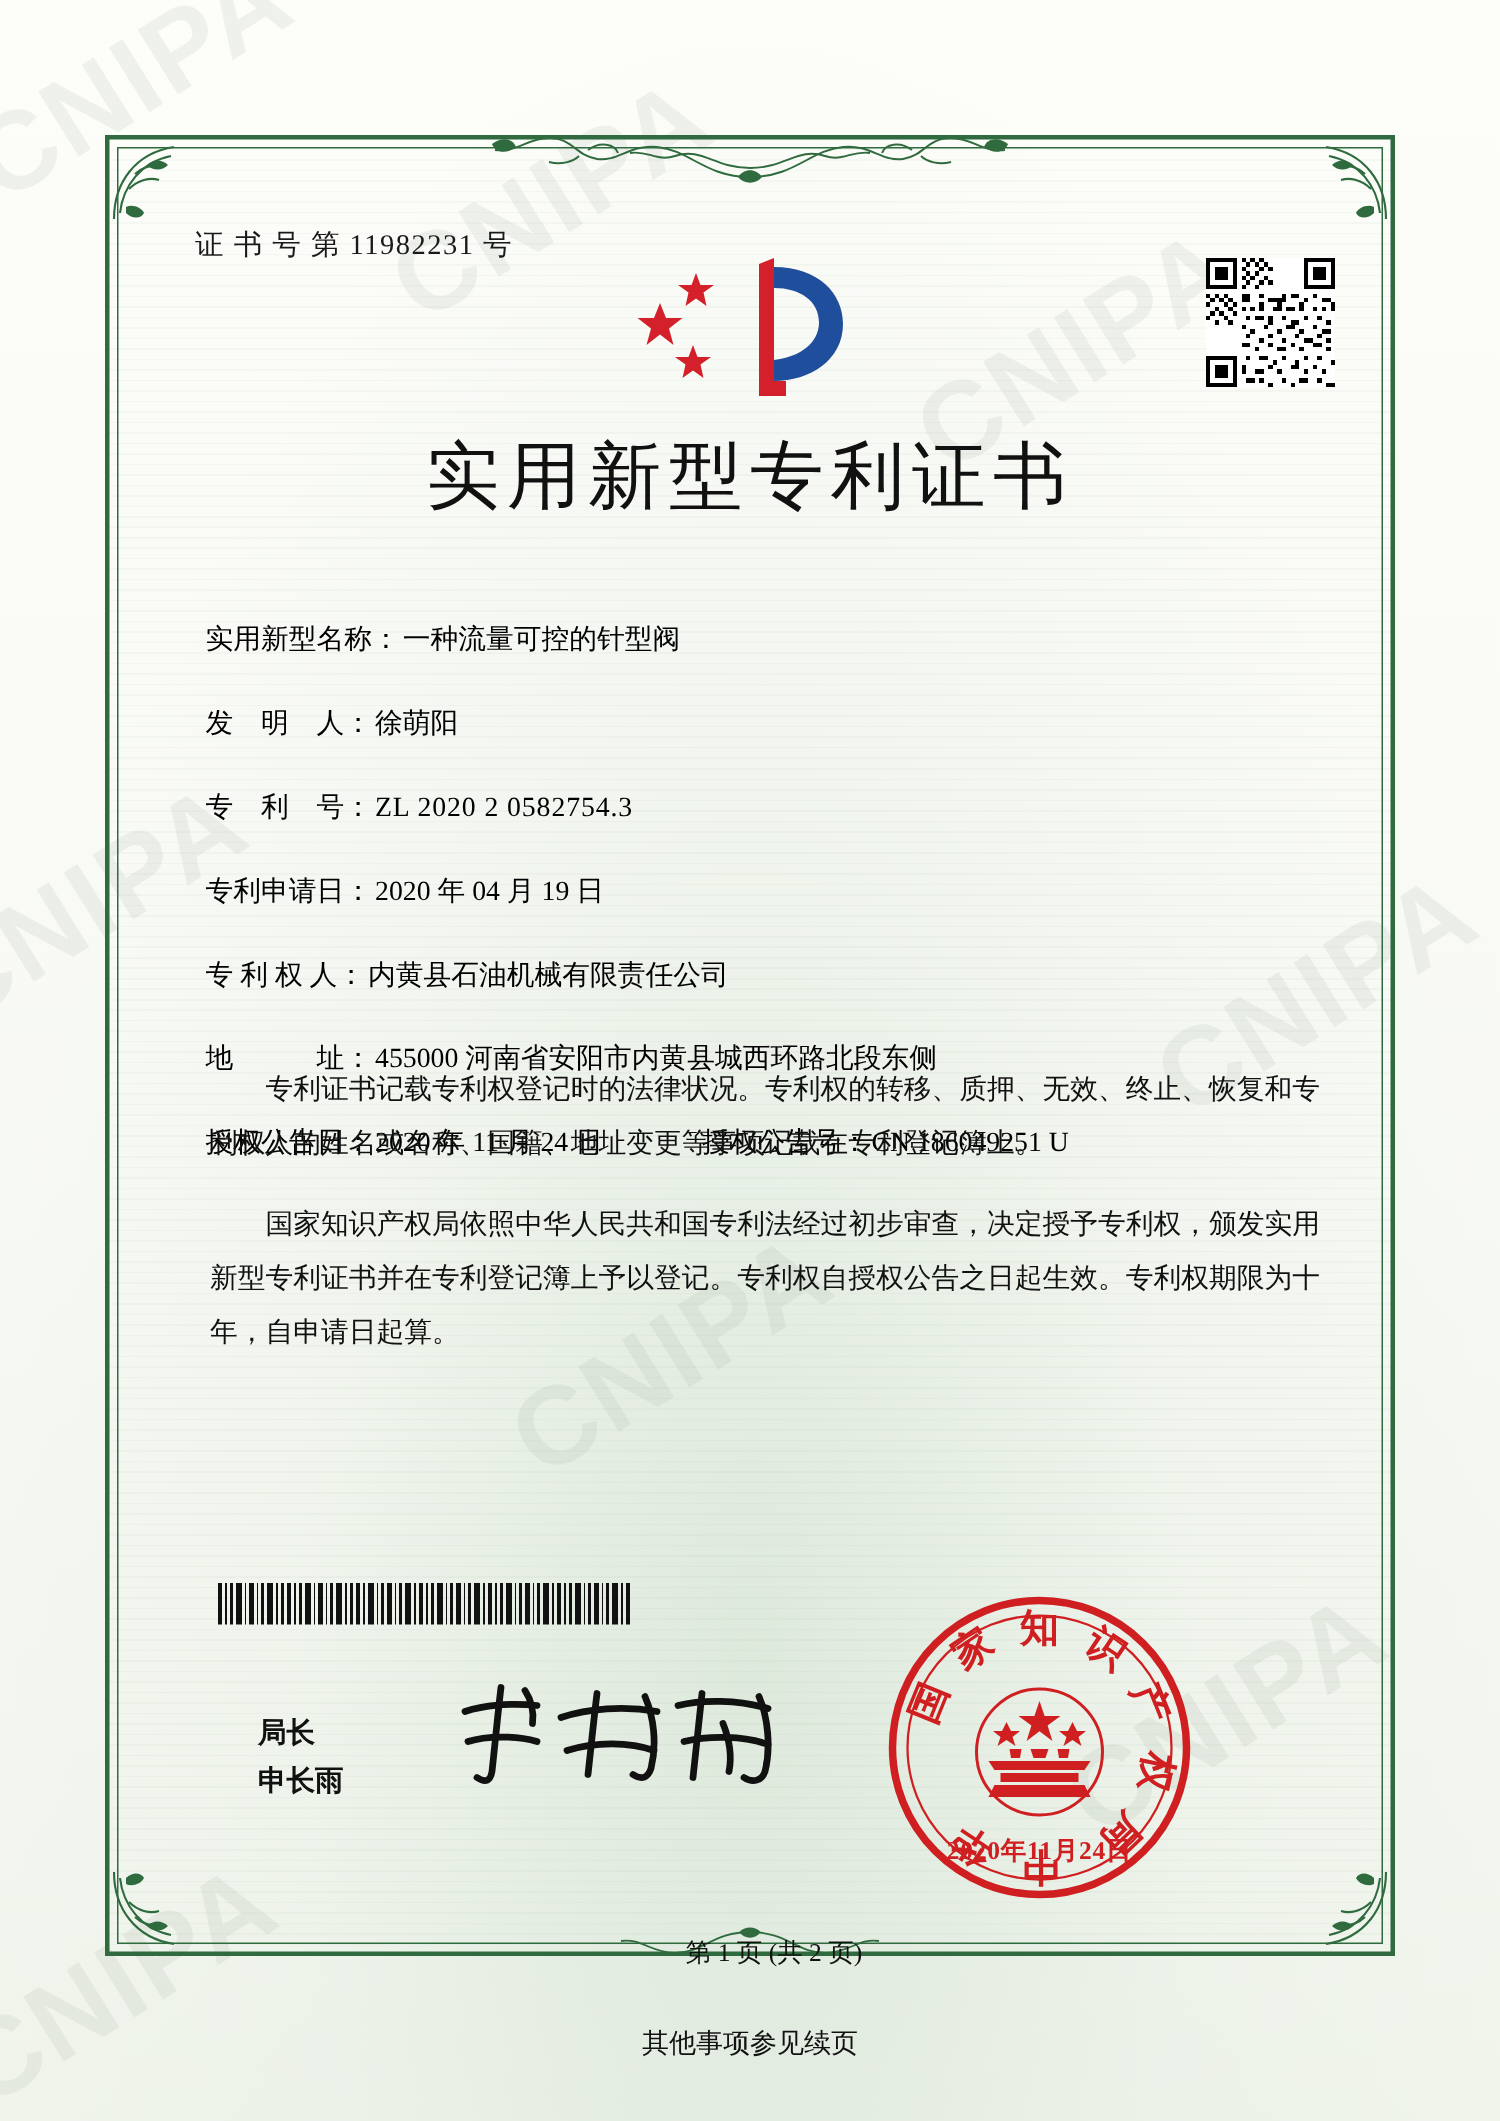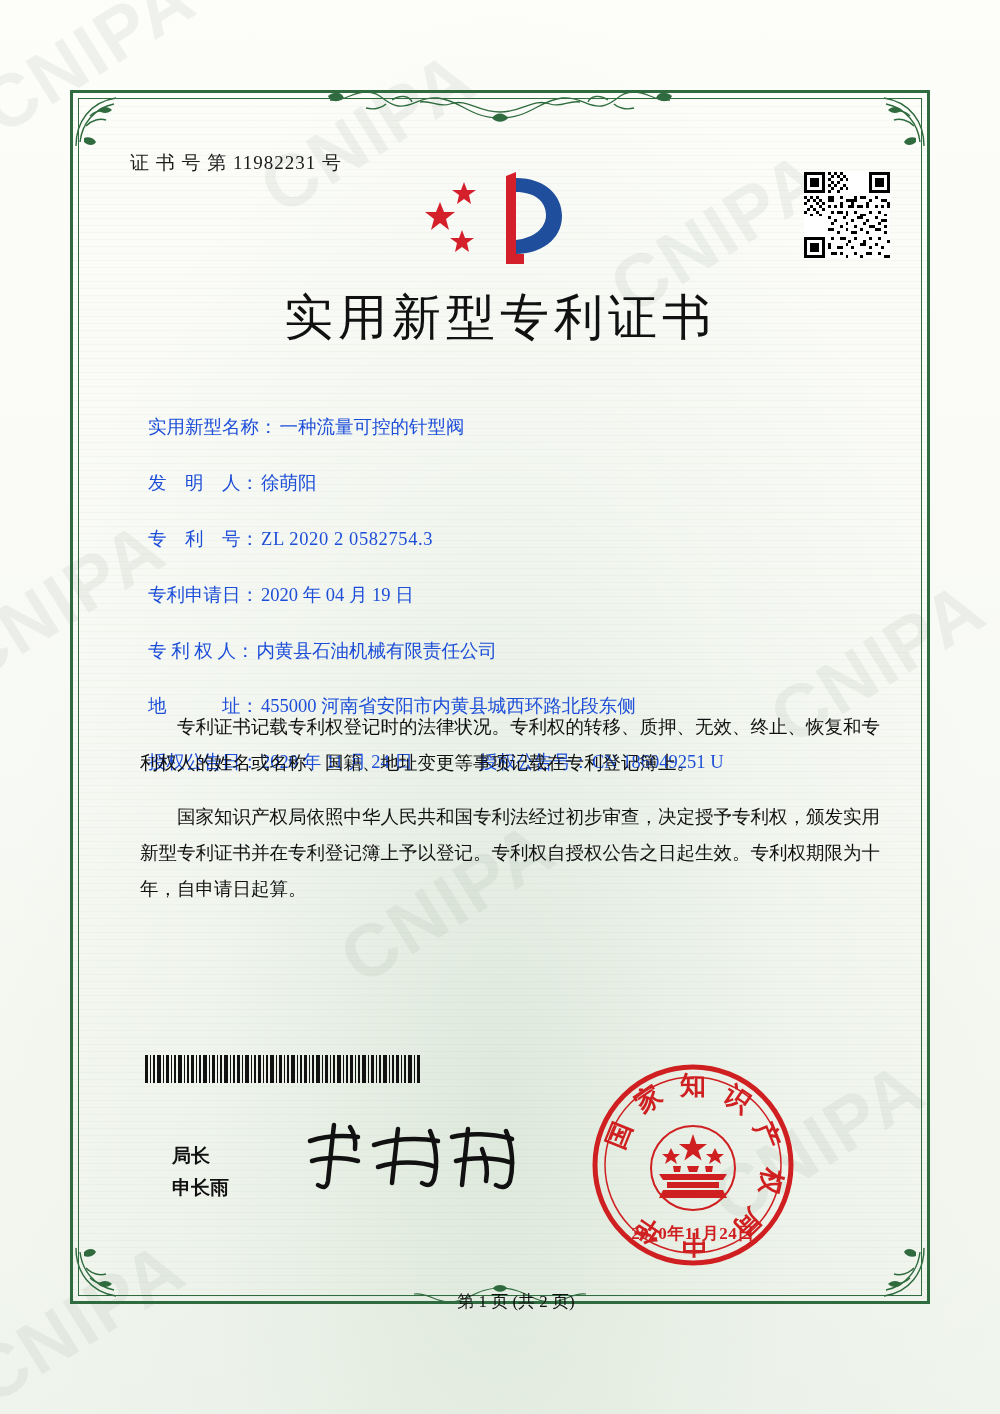--- a/index.html
+++ b/index.html
@@ -131,25 +131,25 @@
     text-align: center;
     font-family: "DejaVu Serif", "Liberation Serif", serif;
     font-weight: 400;
     font-size: 49px;
     letter-spacing: 5px;
     color: #111;
   }
 
   .fields {
     position: absolute;
-    left: 148px;
+    left: 137px;
     right: 120px;
     top: 415px;
     font-size: 18.5px;
-    color: #1d4ed8;
+    color: #000000;
   }
   .field-row {
     display: flex;
     align-items: baseline;
     margin-bottom: 30px;
     line-height: 1.4;
   }
   .f-label {
     white-space: pre;
     flex: 0 0 auto;
@@ -653,13 +653,14 @@
           <path d="M-6 -2 L6 -2 L4 4 L-4 4 Z"></path>
           <path d="M-20 -2 L-12 -2 L-13 4 L-19 4 Z"></path>
           <path d="M12 -2 L20 -2 L19 4 L13 4 Z"></path>
         </g>
       </g>
     </svg>
   </div>
   <div class="seal-date">2020年11月24日</div>
 
   <div class="page-no">第 1 页 (共 2 页)</div>
+  <div class="footer-note">其他事项参见续页</div>
 </div>
 
 </body></html>

